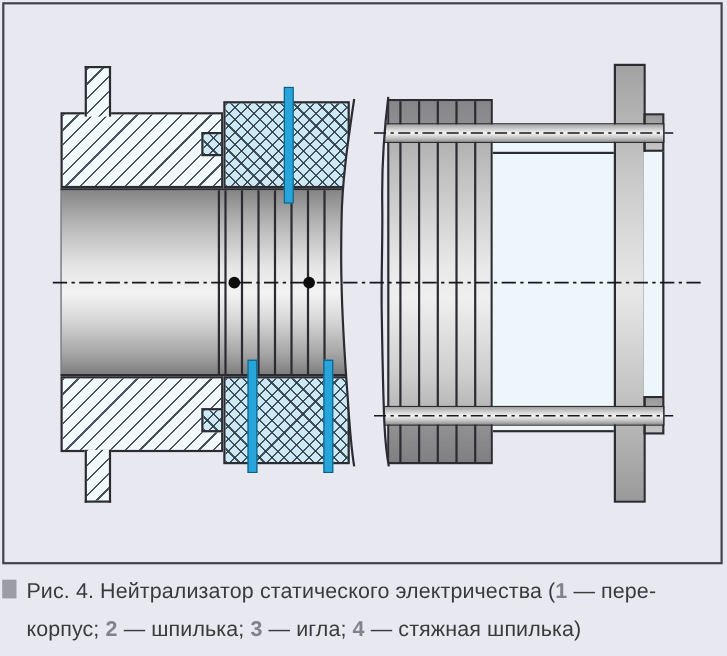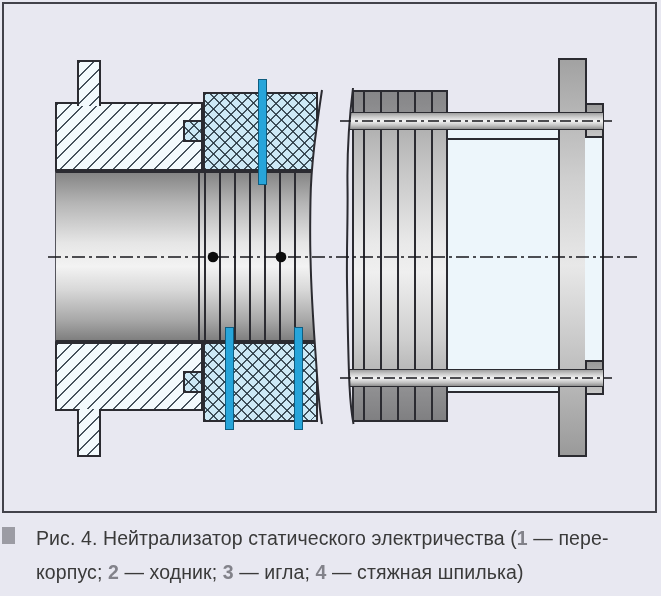--- a/index.html
+++ b/index.html
@@ -39,21 +39,21 @@
   .plate{background:linear-gradient(to bottom,#a2a2a2 0%,#cfcfcf 30%,#e8e8e8 52%,#c2c2c2 76%,#9a9a9a 100%);
          border:2px solid #2b2b31;}
   .nut{background:linear-gradient(to bottom,#9a9a9a,#c6c6c6);border:2px solid #2b2b31;}
   .stud{background:linear-gradient(to bottom,#9f9f9f 0%,#c8c8c8 22%,#f4f4f4 50%,#c0c0c0 80%,#8e8e8e 100%);
         border:1.5px solid #2b2b31;}
   .innerline{background:#2b2b31;}
 
   svg.overlay{position:absolute;left:0;top:0;pointer-events:none;}
 
   .caption{position:absolute;left:24px;top:521px;width:625px;font-size:19.5px;line-height:34px;
-           color:#3a3a3a;letter-spacing:0.1px;margin-left:12px;}
+           color:#3a3a3a;letter-spacing:0.1px;}
   .caption p{margin:0;}
   .caption b.num{font-weight:bold;color:#82828a;}
   .bullet{left:2px;top:527px;width:13px;height:17px;background:#9c9ca4;}
 </style>
 </head>
 <body>
 
 <div class="page">
 
   <div class="abs frame"></div>
@@ -117,16 +117,16 @@
 
     <line x1="48" y1="257" x2="640" y2="257" stroke="#17171d" stroke-width="1.6" stroke-dasharray="13 4 3 4"></line>
 
     <circle cx="213" cy="257" r="5.3" fill="#0c0c0c"></circle>
     <circle cx="281" cy="257" r="5.3" fill="#0c0c0c"></circle>
   </svg>
 
   <div class="abs bullet"></div>
   <div class="caption">
     <p><span>Рис. 4. Нейтрализатор статического электричества (</span><b class="num">1</b><span> — пере-</span></p>
-    <p><span>корпус; </span><b class="num">2</b><span> — ходник; </span><b class="num">3</b><span> — игла; </span><b class="num">4</b><span> — стяжная шпилька)</span></p>
+    <p><span>корпус; </span><b class="num">2</b><span> — шпилька; </span><b class="num">3</b><span> — игла; </span><b class="num">4</b><span> — стяжная шпилька)</span></p>
   </div>
 
 </div>
 
 </body></html>

